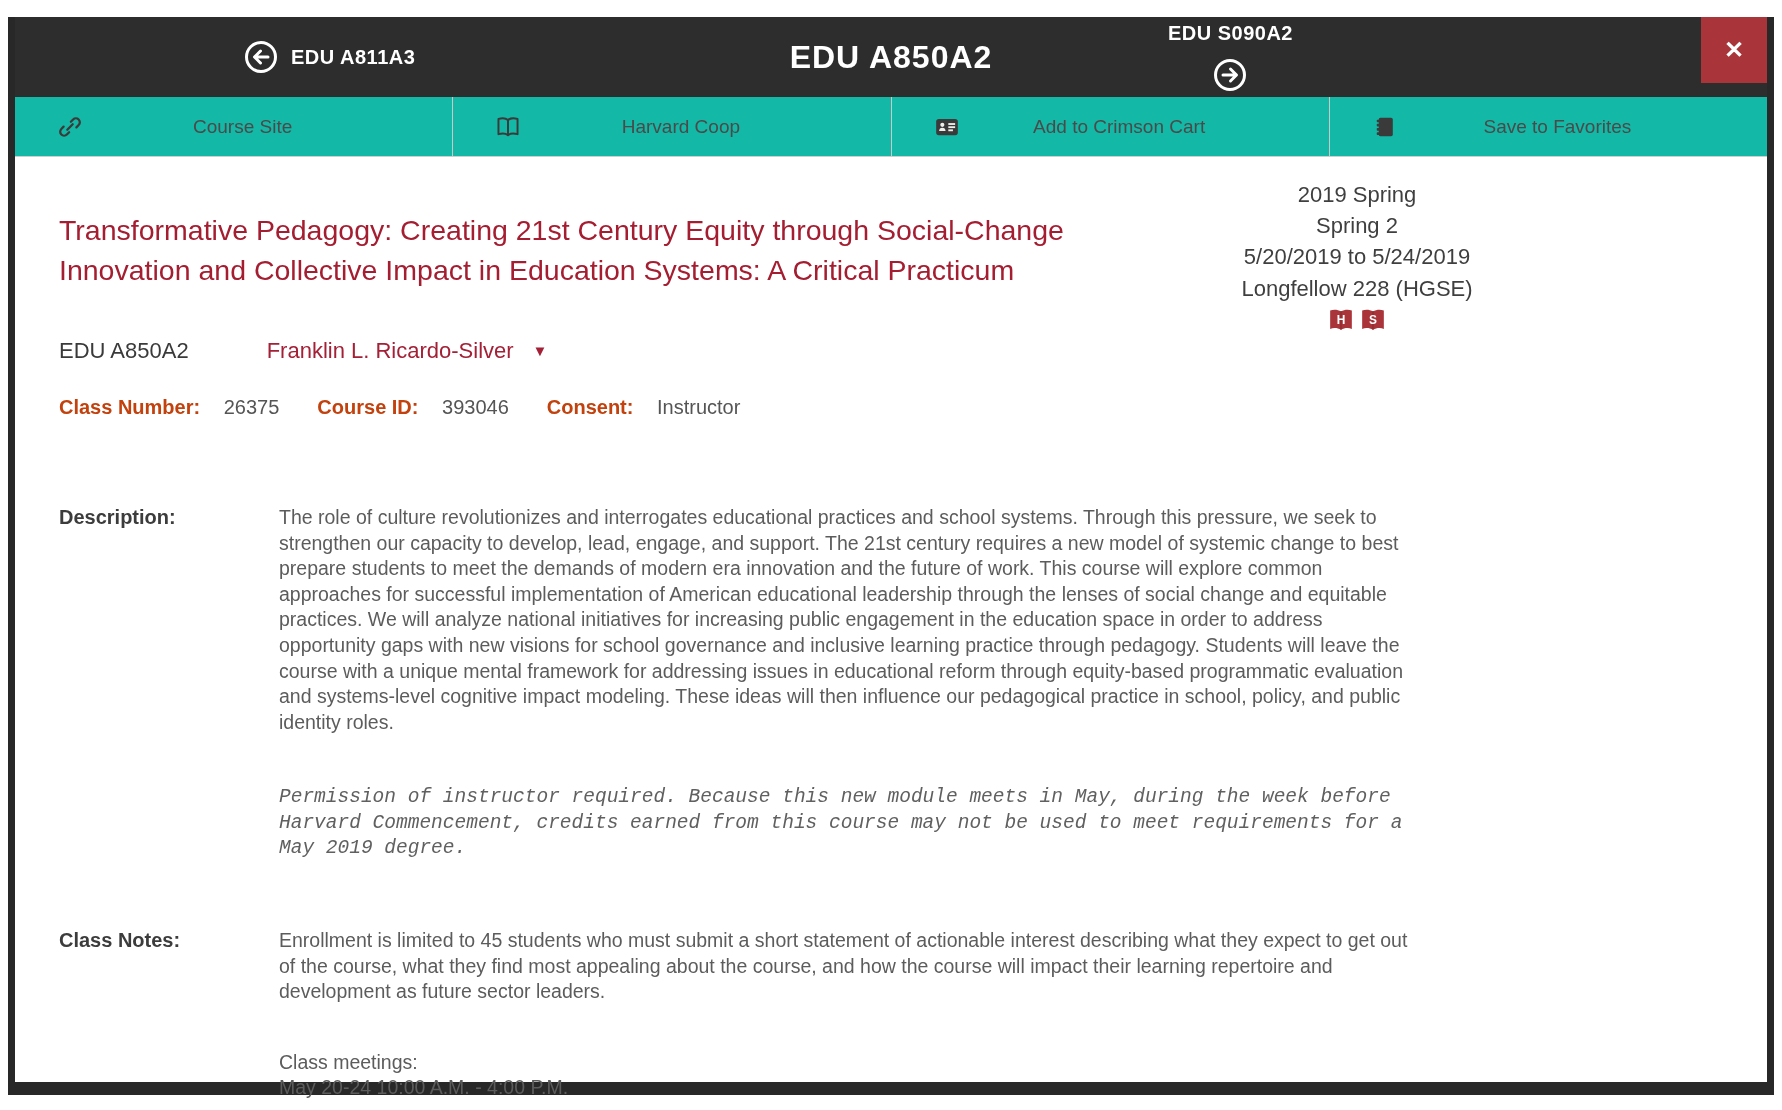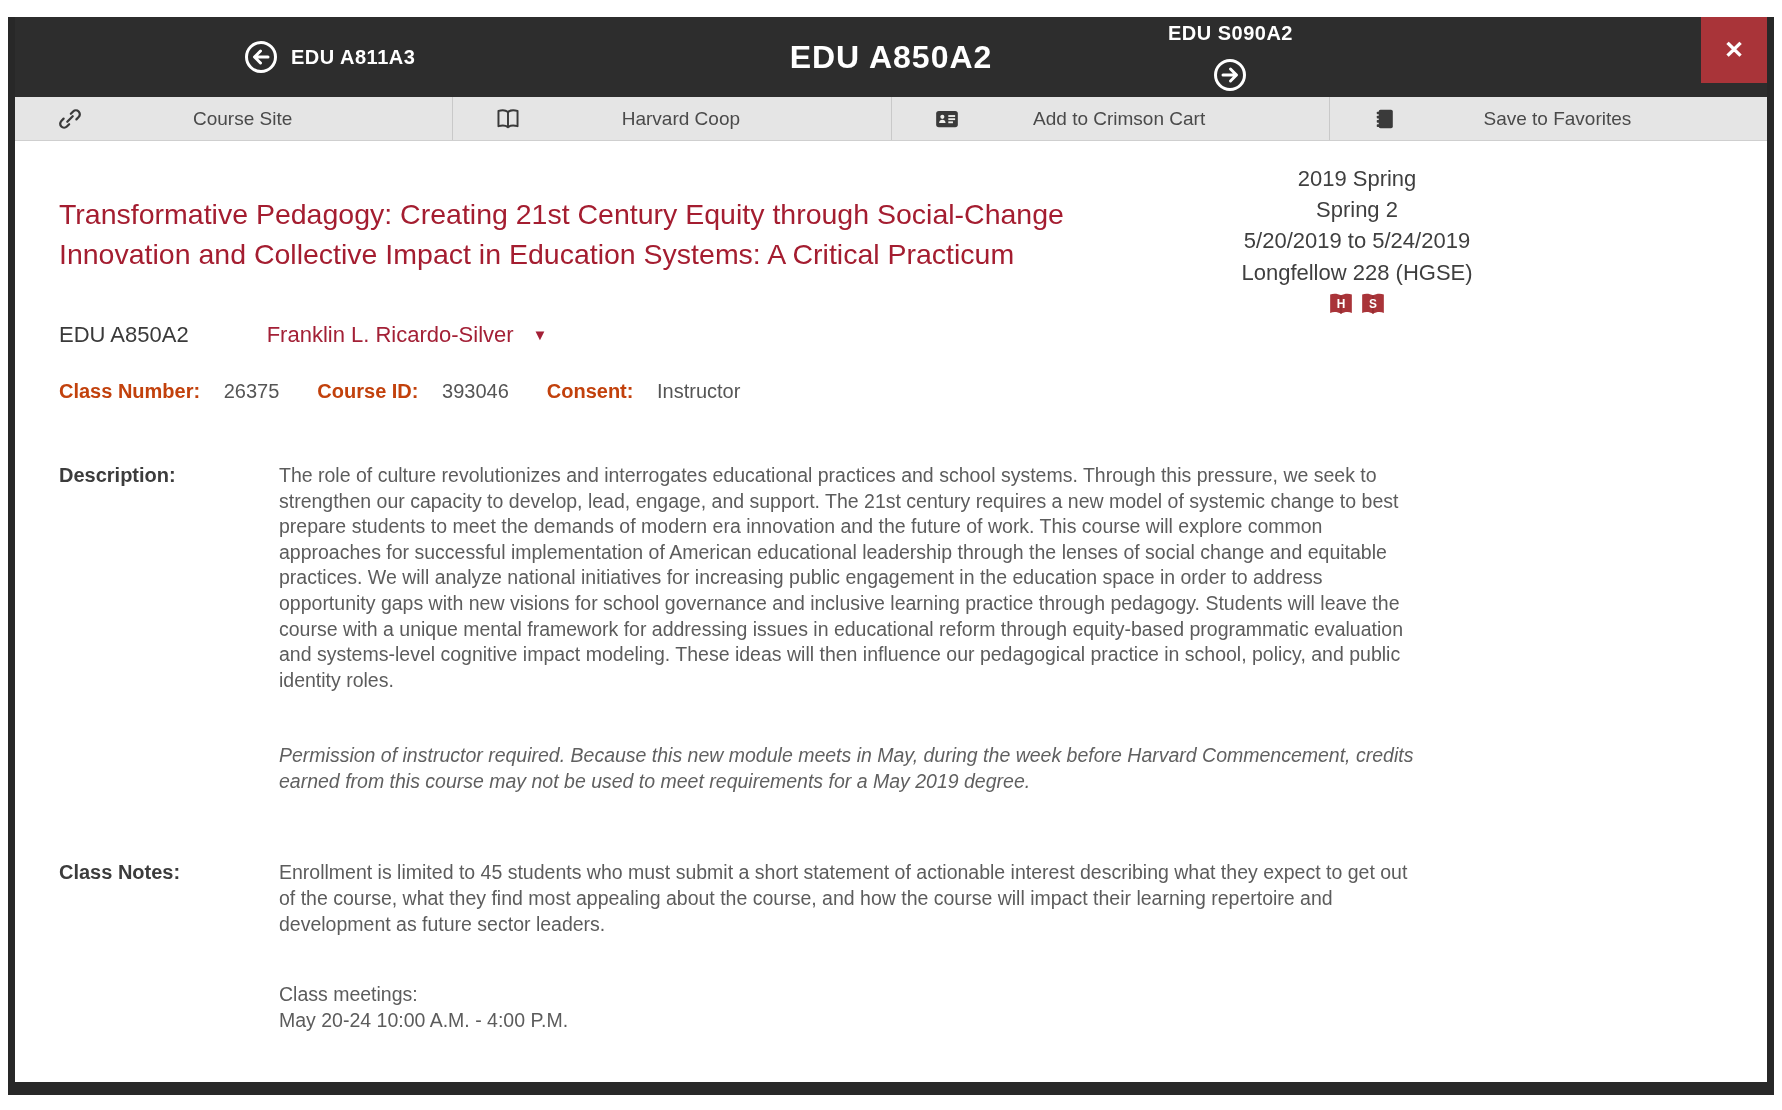--- a/index.html
+++ b/index.html
@@ -26,21 +26,21 @@
     font-size:32px; font-weight:bold; letter-spacing:1px;
   }
   .circle-arrow { width:36px; height:36px; display:block; }
   .close-btn {
     position:absolute; right:0; top:0; width:66px; height:66px;
     background:#a93439; color:#fff; display:flex; align-items:center; justify-content:center;
     font-size:24px; font-weight:bold; cursor:pointer;
   }
 
   
-  .toolbar { display:flex; height:44px; background:#e5e5e5; border-bottom:1px solid #cfcfcf; }
+  .toolbar { display:flex; height:60px; background:#14b8a6; border-bottom:1px solid #cfcfcf; }
   .tool {
     flex:1; display:flex; align-items:center; border-right:1px solid #c9c9c9;
     color:#454545; cursor:pointer;
   }
   .tool:last-child { border-right:none; }
   .tool-icon { width:26px; height:26px; margin-left:42px; color:#3a3a3a; flex:0 0 auto; }
   .tool-label { flex:1; text-align:center; padding-right:50px; font-size:19px; color:#4a4a4a; }
 
   
   .content { padding:12px 40px 0 44px; position:relative; }
@@ -60,25 +60,25 @@
   .course-code { font-size:22px; color:#3a3a3a; }
   .instructor { margin-left:78px; color:#a32036; font-size:22px; cursor:pointer; display:flex; align-items:center; gap:19px; }
   .caret { font-size:15px; color:#a32036; }
 
   .meta-row { display:flex; margin-top:32px; font-size:20px; color:#555; }
   .meta-item { margin-right:38px; }
   .meta-label { font-weight:bold; color:#c2410c; }
   .meta-value { margin-left:18px; }
 
   .section { display:grid; grid-template-columns:220px 1140px; }
-  .section-desc { margin-top:60px; }
+  .section-desc { margin-top:86px; }
   .section-notes { margin-top:66px; }
   .section-label { font-weight:bold; color:#3c3c3c; font-size:20px; padding-top:1px; }
   .section-body { font-size:19.5px; line-height:25.6px; color:#5c5c5c; }
-  .para-italic { font-style:italic; margin-top:50px; color:#606060; }
+  .para-italic { font-style:italic; margin-top:50px; color:#606060;font-family:Liberation Mono, monospace; }
   .meetings { margin-top:45px; }
 </style>
 </head>
 <body>
 
 <div class="modal">
 
   <div class="navbar">
     <div class="nav-group nav-prev">
       <svg class="circle-arrow" viewBox="0 0 36 36" fill="none" stroke="#ffffff">

